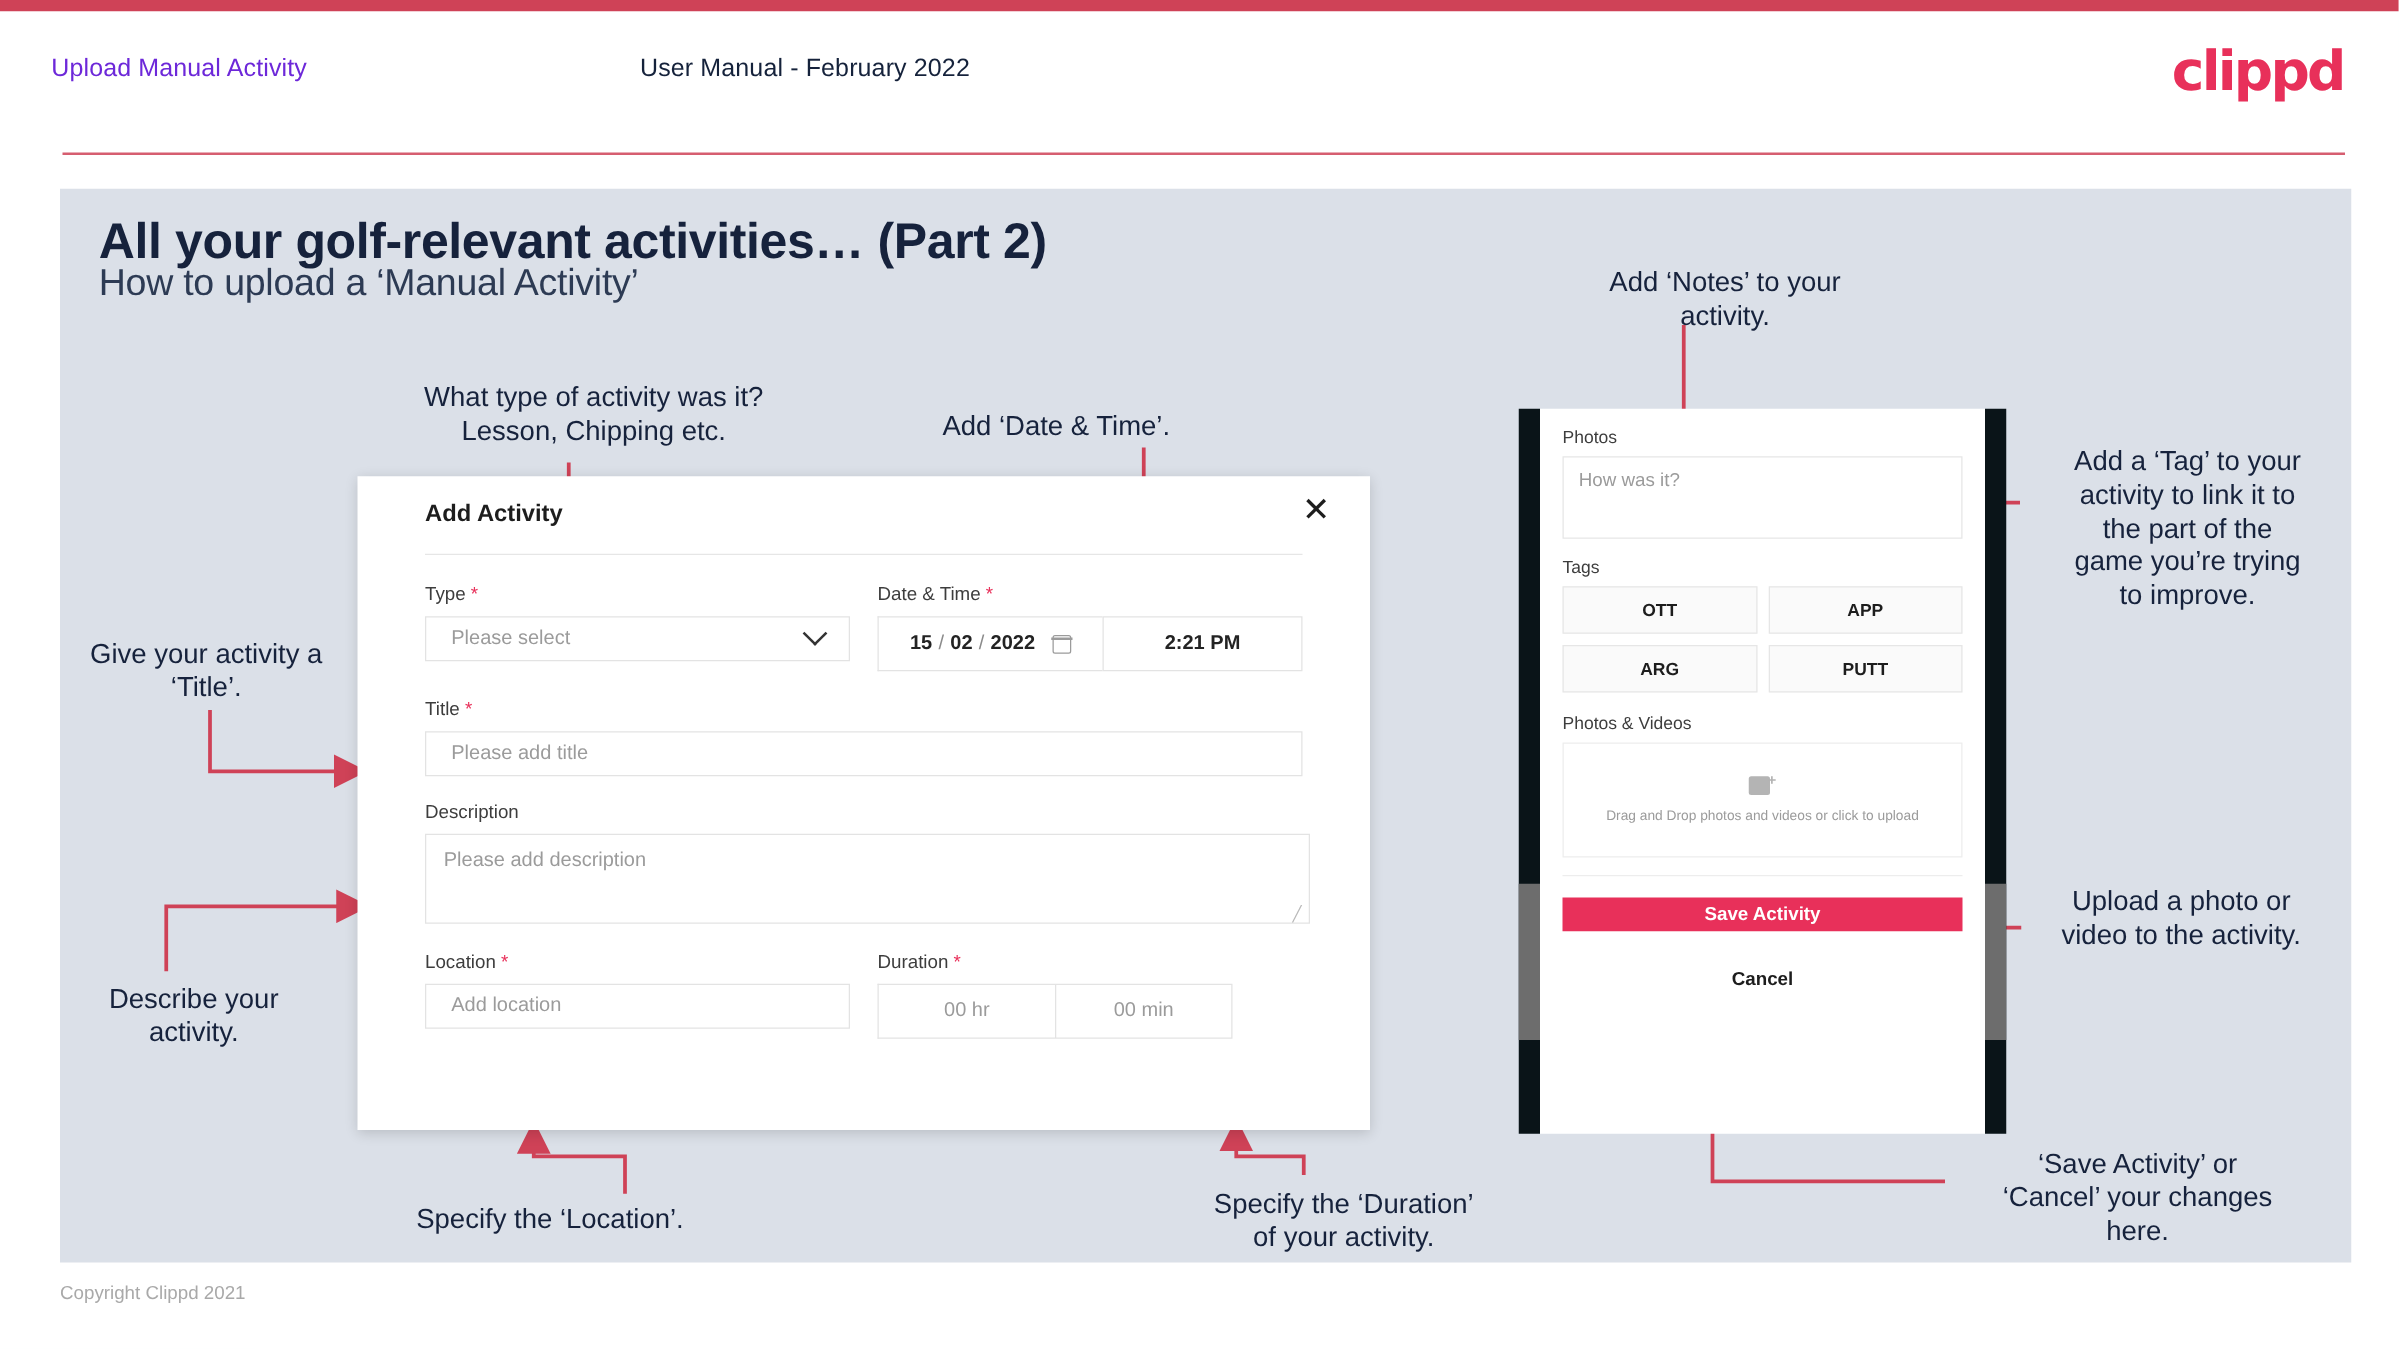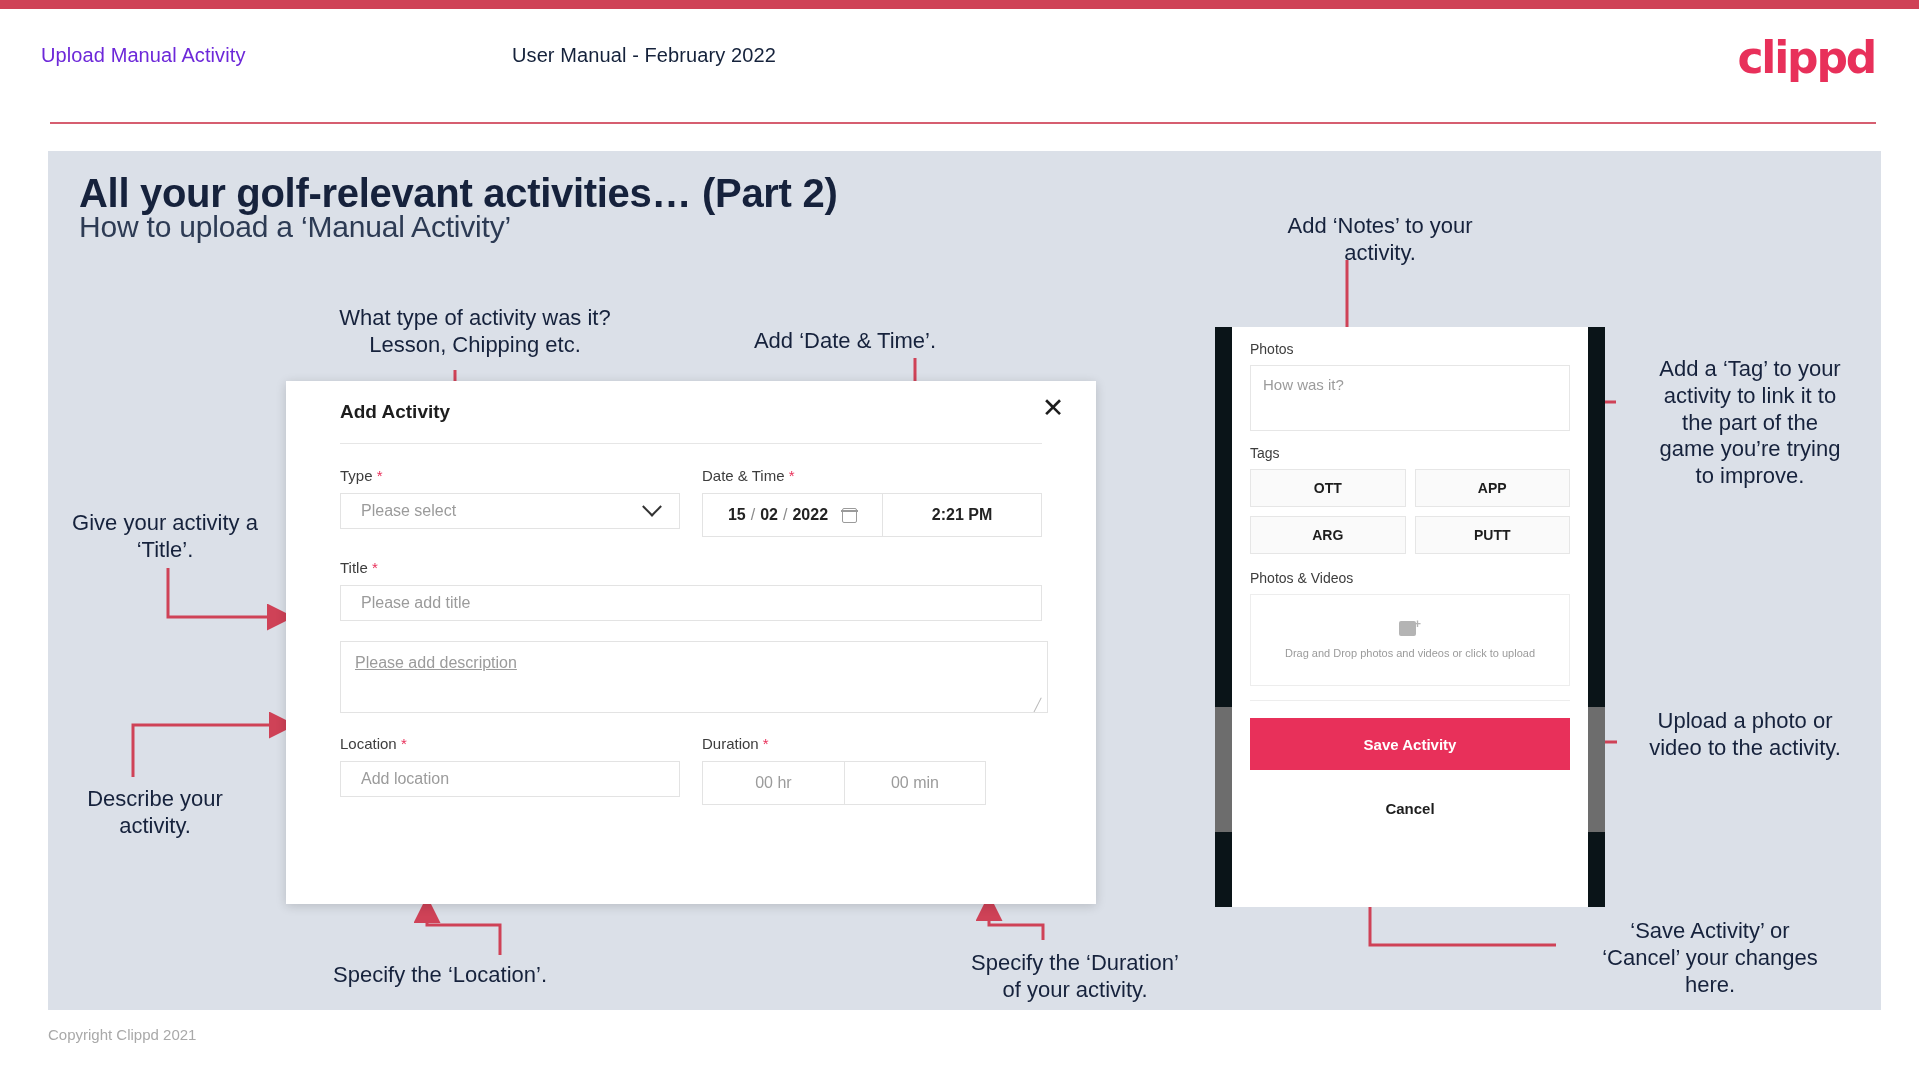--- a/index.html
+++ b/index.html
@@ -114,21 +114,21 @@
     content:""; position:absolute; left:-1.6px; right:-1.6px; top: 1.5px; height: 2px; background:#9b9b9b;
   }
   .time-part {
     width: 160px; height: 44px; border: 1px solid #e3e3e3;
     display: flex; align-items: center; justify-content: center;
     font-size: 16px; color: #232323; font-weight: 700;
   }
   .full { width: 702px; }
   .textarea {
     width: 708px; height: 72px; border: 1px solid #e3e3e3; background: #fff;
-    padding: 12px 14px; font-size: 16px; color: #9b9b9b; position: relative; text-decoration: underline;
+    padding: 12px 14px; font-size: 16px; color: #9b9b9b; position: relative;
   }
   .resize-grip {
     position: absolute; right: 3px; bottom: 2px; width: 10px; height: 10px;
     color: #b8b8b8; font-size: 12px; line-height: 10px;
   }
   .dur { display: flex; width: 284px; }
   .dur-h, .dur-m {
     width: 170px; height: 44px; border: 1px solid #e3e3e3;
     display: flex; align-items: center; justify-content: center;
     font-size: 16px; color: #9b9b9b;
@@ -174,21 +174,21 @@
   .img-ico .frame {
     position: absolute; left: 0; top: 2px; width: 17px; height: 15px;
     background: #b4b4b4; border-radius: 2px;
   }
   .img-ico .plus {
     position: absolute; right: 0; top: -1px; color: #b4b4b4; font-size: 12px; line-height: 1;
     font-weight: 700;
   }
   .ph-sep { height: 1px; background: #ededed; margin: 14px 0 0 0; }
   .ph-save {
-    height: 52px; background: #e8305a; color: #fff; font-size: 15px; font-weight: 700;
+    height: 27px; background: #e8305a; color: #fff; font-size: 15px; font-weight: 700;
     display: flex; align-items: center; justify-content: center; margin-top: 17px;
   }
   .ph-cancel {
     height: 40px; font-size: 15px; font-weight: 700; color: #1d1d1d;
     display: flex; align-items: center; justify-content: center; margin-top: 18px;
   }
 
   
   .footer {
     position: absolute; left: 48px; top: 1026px;
@@ -307,20 +307,23 @@
       <div class="mt22">
         <div class="field-label">
           <span>Title</span><span class="req"> *</span>
         </div>
         <div class="input full">
           <span>Please add title</span>
         </div>
       </div>
 
       <div class="mt20">
+        <div class="field-label">
+          <span>Description</span>
+        </div>
         <div class="textarea">
           <span>Please add description</span>
           <span class="resize-grip">╱</span>
         </div>
       </div>
 
       <div class="row mt22">
         <div class="col-half">
           <div class="field-label">
             <span>Location</span><span class="req"> *</span>

